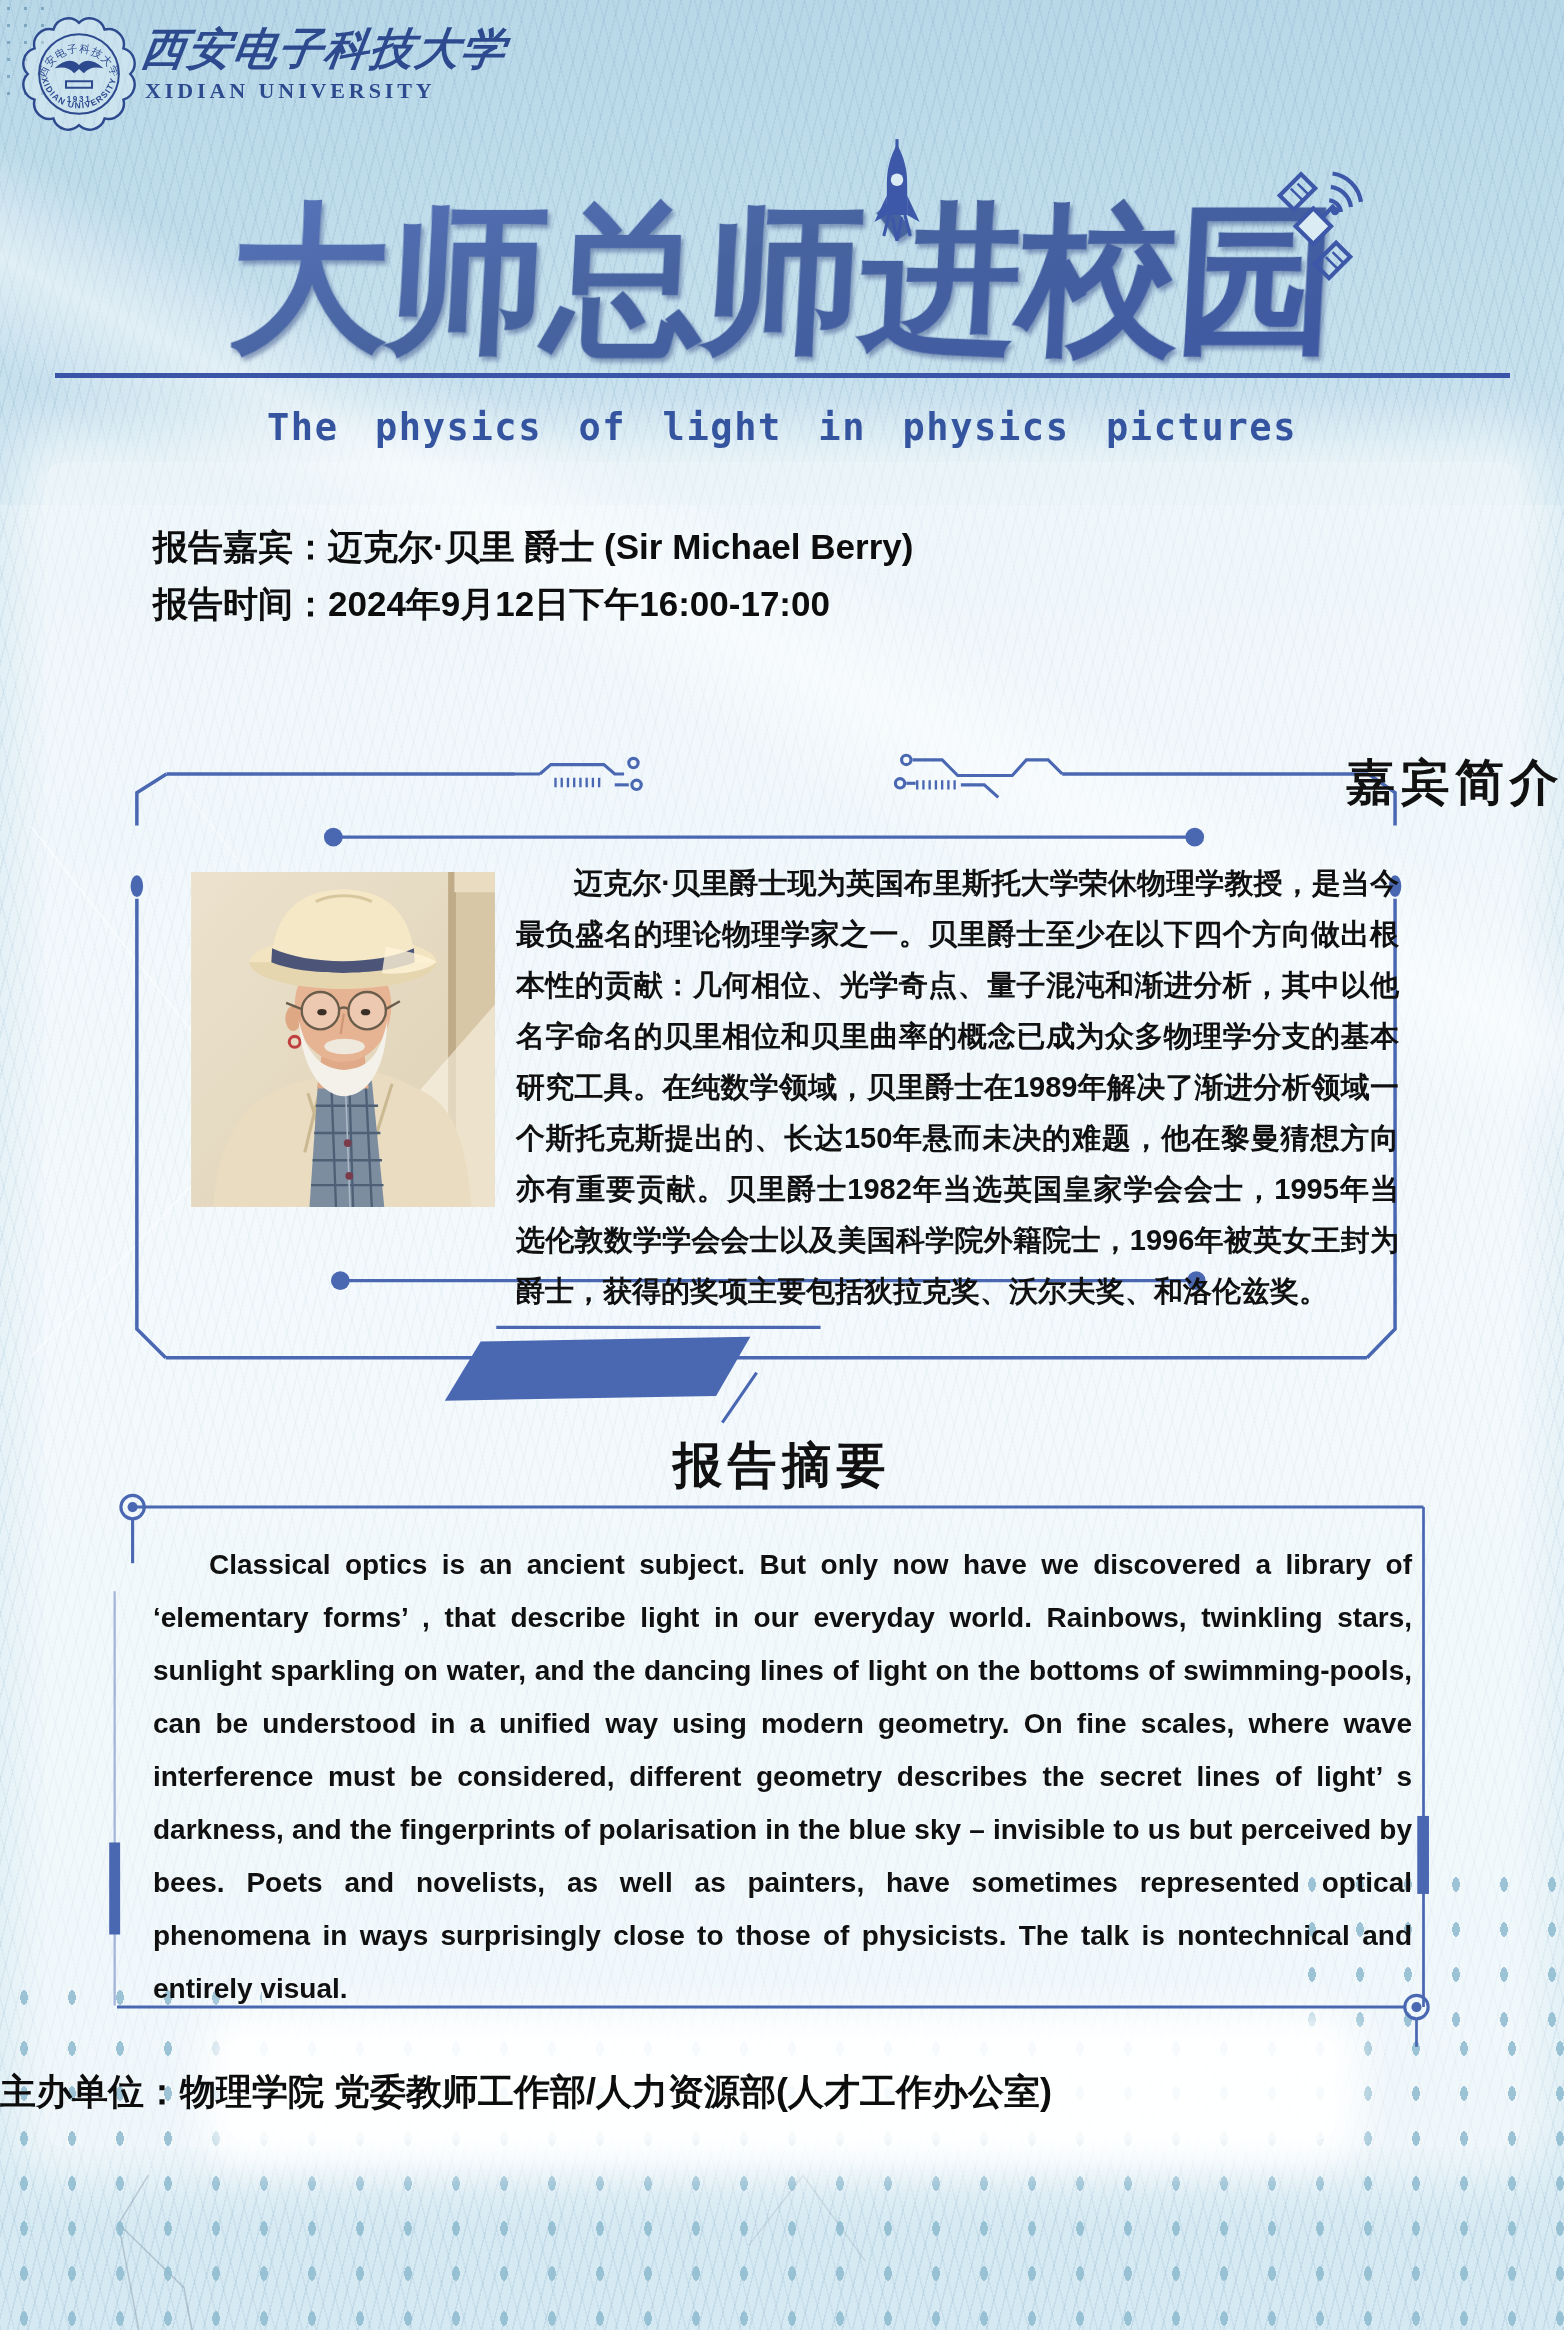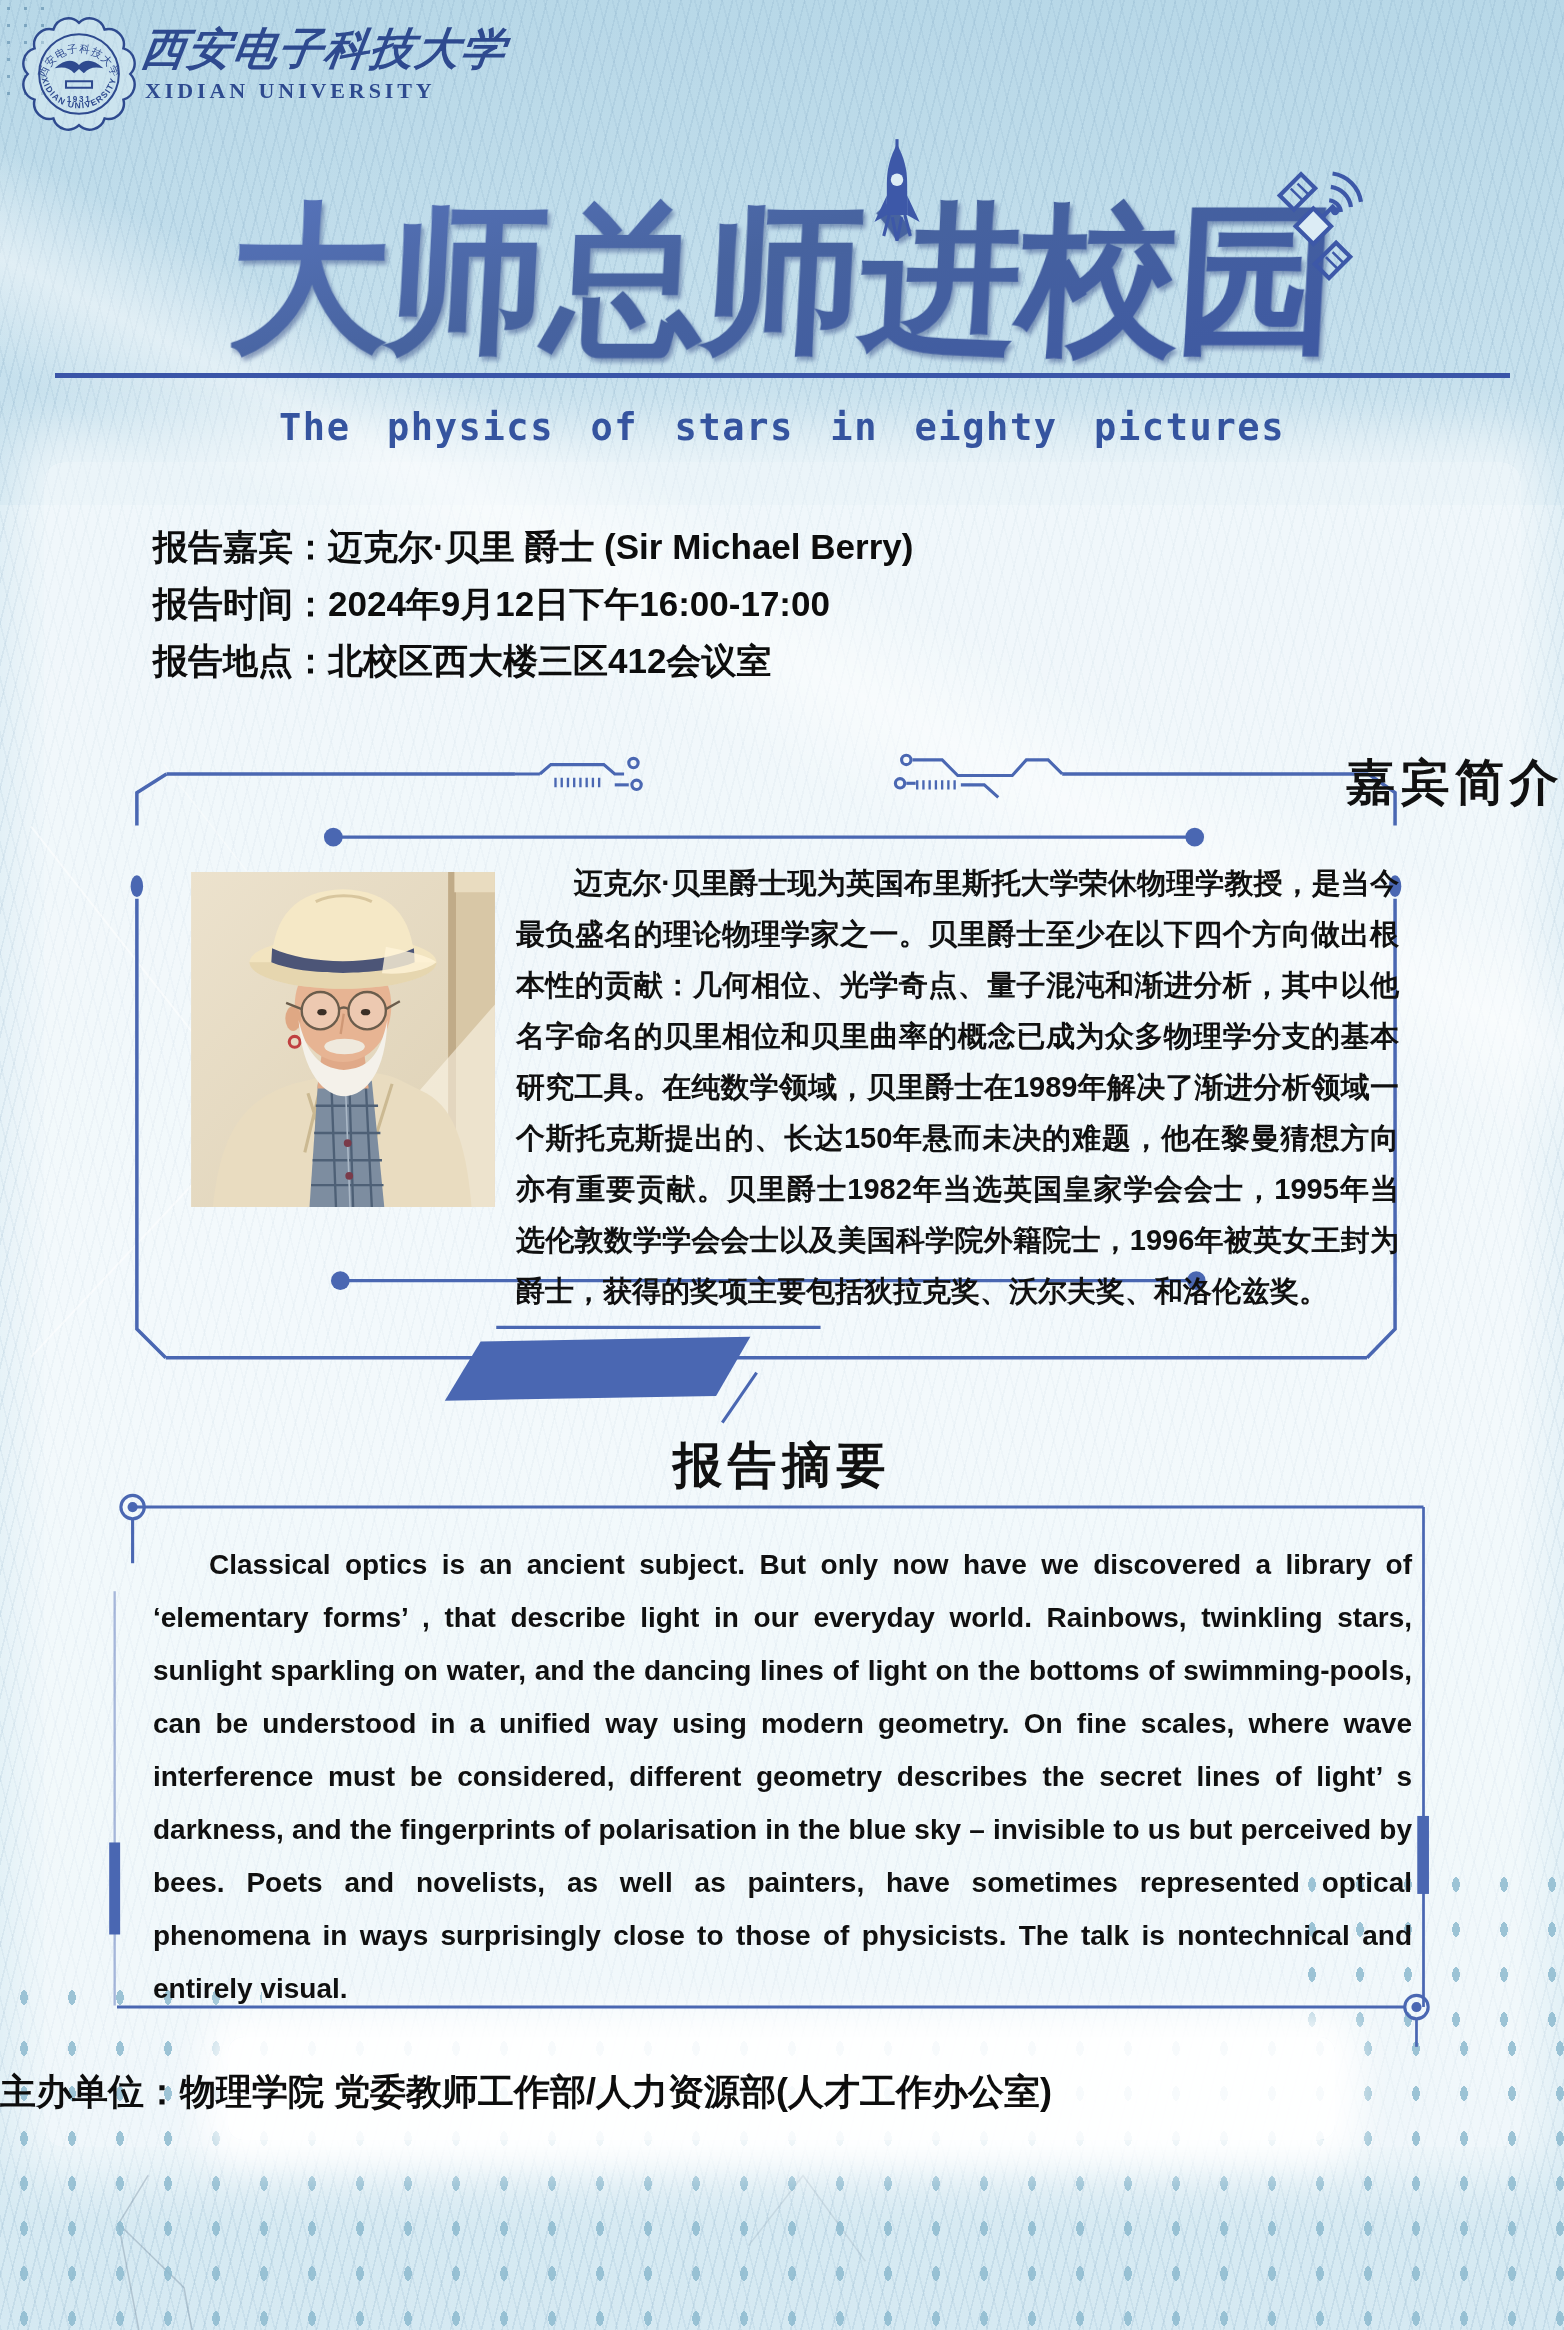--- a/index.html
+++ b/index.html
@@ -173,26 +173,25 @@
       <path d="M86,104 l14,14 M94,98 l14,14" stroke-width="3"></path>
       <rect x="56" y="52" width="30" height="30" transform="rotate(-45 71 67)" fill="#dcecf5"></rect>
       <path d="M82,56 L96,42"></path>
       <path d="M104,50 a16,16 0 0 0 -14,-14"></path>
       <path d="M116,44 a28,28 0 0 0 -24,-24"></path>
       <path d="M128,38 a40,40 0 0 0 -34,-34"></path>
     </g>
     <circle cx="97" cy="49" r="5" fill="#3d58a8"></circle>
   </svg>
   <div class="title-rule"></div>
-  <div class="subtitle">The physics of stars in eighty pictures</div>
+  <div class="subtitle">The physics of light in physics pictures</div>
 
   <div class="info">
     <div class="info-row"><span>报告嘉宾：</span><span>迈克尔·贝里 爵士 (Sir Michael Berry)</span></div>
     <div class="info-row"><span>报告时间：</span><span>2024年9月12日下午16:00-17:00</span></div>
-    <div class="info-row"><span>报告地点：</span><span>北校区西大楼三区412会议室</span></div>
   </div>
 
   <svg class="frame-svg" style="left:78px; top:749px;" width="1404" height="686" viewBox="0 0 1800 880">
     <g stroke="#4a67b2" stroke-width="4.5" fill="none">
       <path d="M113,32 H560"></path>
       <path d="M113,32 L75,56 V98"></path>
       <path d="M1655,32 L1689,56 V98"></path>
       <path d="M1262,32 H1655"></path>
 
       <g stroke-width="4">

